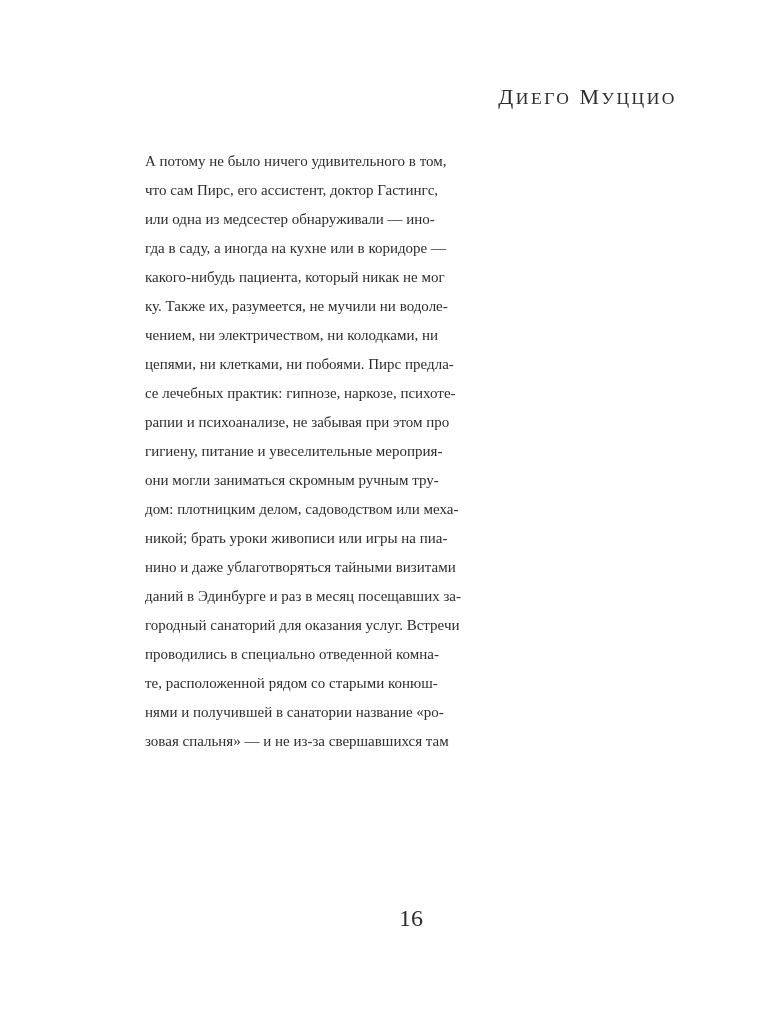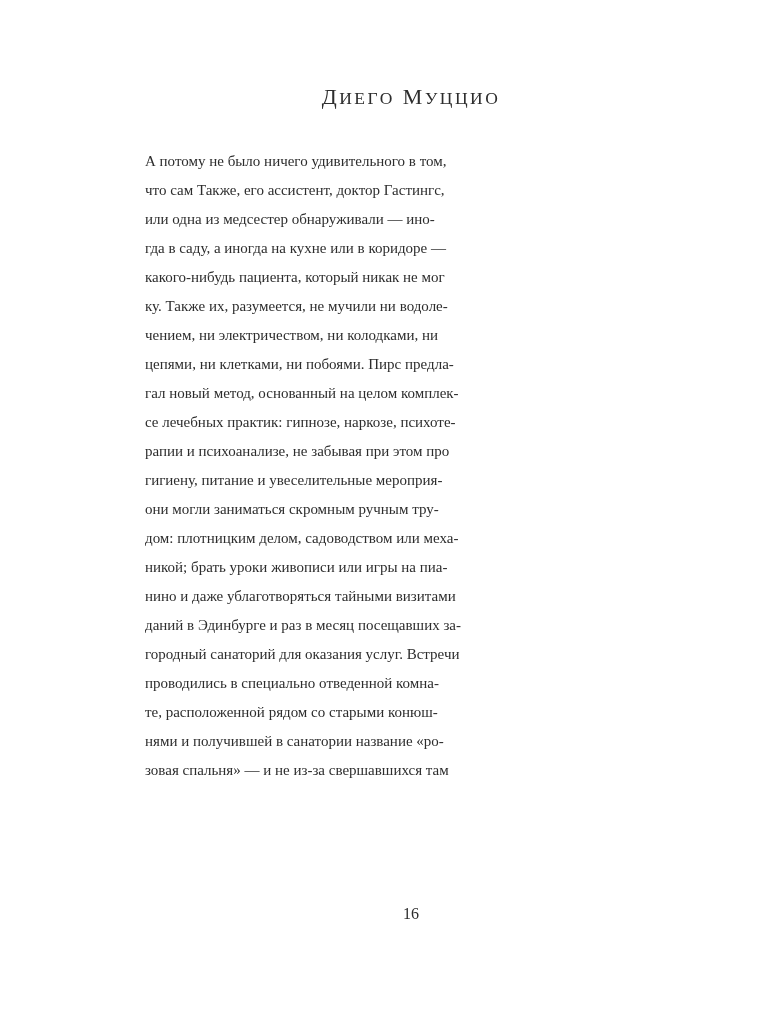--- a/index.html
+++ b/index.html
@@ -17,21 +17,21 @@
     background: var(--background);
     overflow: hidden;
     font-family: "Liberation Serif", "DejaVu Serif", serif;
     color: var(--text);
   }
   .running-header {
     position: absolute;
     top: 84px;
     left: 145px;
     width: 532px;
-    text-align: center;
+    text-align: right;
     letter-spacing: 2.5px;
     white-space: nowrap;
     font-size: 17.5px;
   }
   .running-header .cap {
     font-size: 22px;
   }
   .running-header .word + .word {
     margin-left: 8px;
   }
@@ -55,42 +55,41 @@
     content: "";
     display: inline-block;
     width: 100%;
   }
   .page-number {
     position: absolute;
     top: 905px;
     left: 145px;
     width: 532px;
     text-align: center;
-    font-size: 16px;
+    font-size: 24px;
   }
 </style>
 </head>
 <body>
 
 <div class="page">
 
   <div class="running-header">
     <span class="word"><span class="cap">Д</span><span>ИЕГО</span></span><span class="word"><span class="cap">М</span><span>УЦЦИО</span></span>
   </div>
 
   <div class="body-text">
     <div class="text-line">А потому не было ничего удивительного в том,</div>
-    <div class="text-line">что сам Также, его ассистент, доктор Гастингс,</div>
+    <div class="text-line">что сам Пирс, его ассистент, доктор Гастингс,</div>
     <div class="text-line">или одна из медсестер обнаруживали — ино-</div>
     <div class="text-line">гда в саду, а иногда на кухне или в коридоре —</div>
     <div class="text-line">какого-нибудь пациента, который никак не мог</div>
     <div class="text-line">ку. Также их, разумеется, не мучили ни водоле-</div>
     <div class="text-line">чением, ни электричеством, ни колодками, ни</div>
     <div class="text-line">цепями, ни клетками, ни побоями. Пирс предла-</div>
-    <div class="text-line">гал новый метод, основанный на целом комплек-</div>
     <div class="text-line">се лечебных практик: гипнозе, наркозе, психоте-</div>
     <div class="text-line">рапии и психоанализе, не забывая при этом про</div>
     <div class="text-line">гигиену, питание и увеселительные мероприя-</div>
     <div class="text-line">они могли заниматься скромным ручным тру-</div>
     <div class="text-line">дом: плотницким делом, садоводством или меха-</div>
     <div class="text-line">никой; брать уроки живописи или игры на пиа-</div>
     <div class="text-line">нино и даже ублаготворяться тайными визитами</div>
     <div class="text-line">даний в Эдинбурге и раз в месяц посещавших за-</div>
     <div class="text-line">городный санаторий для оказания услуг. Встречи</div>
     <div class="text-line">проводились в специально отведенной комна-</div>

